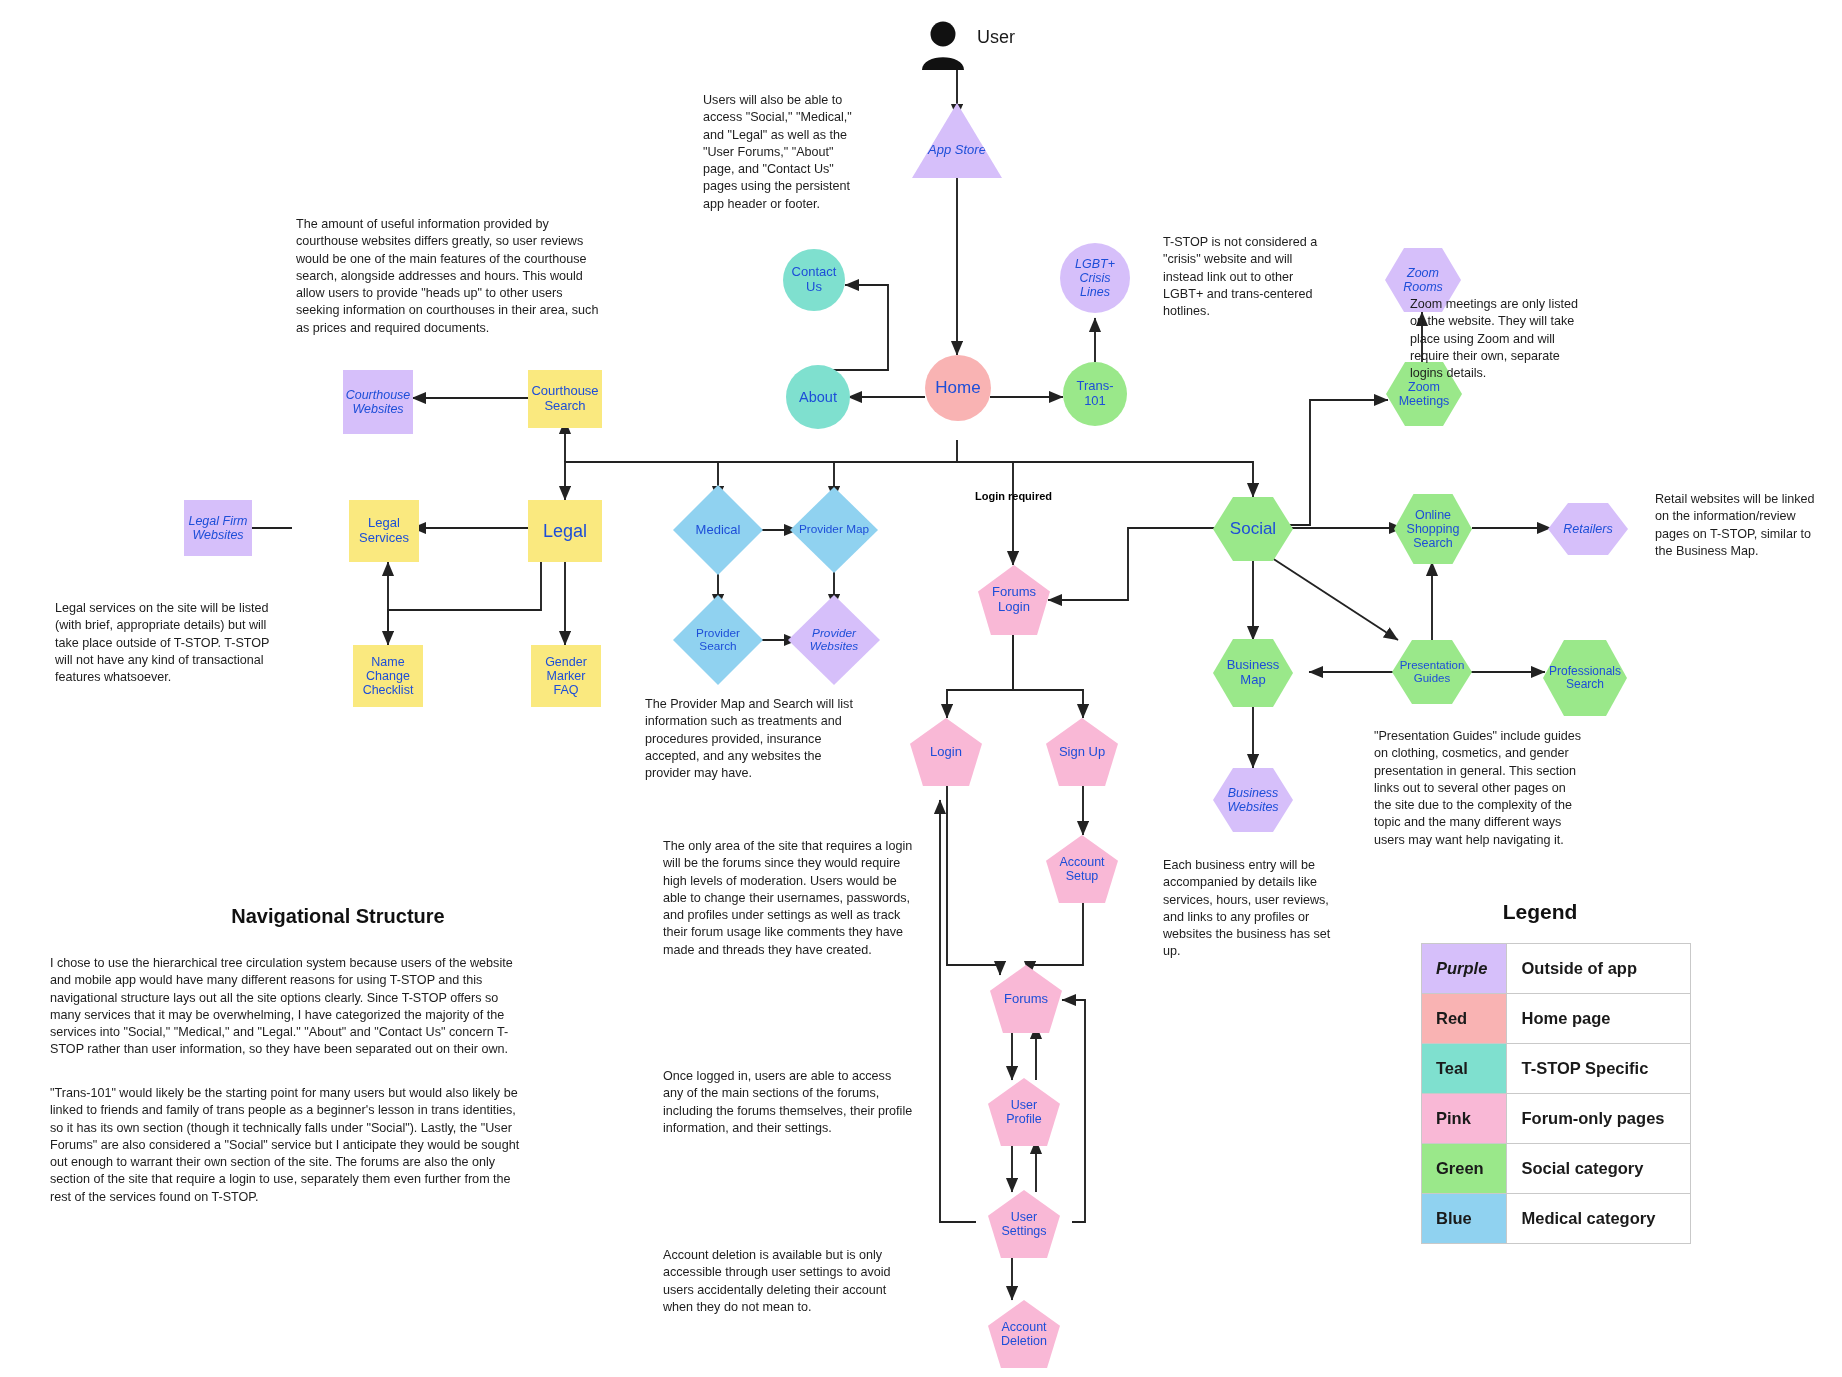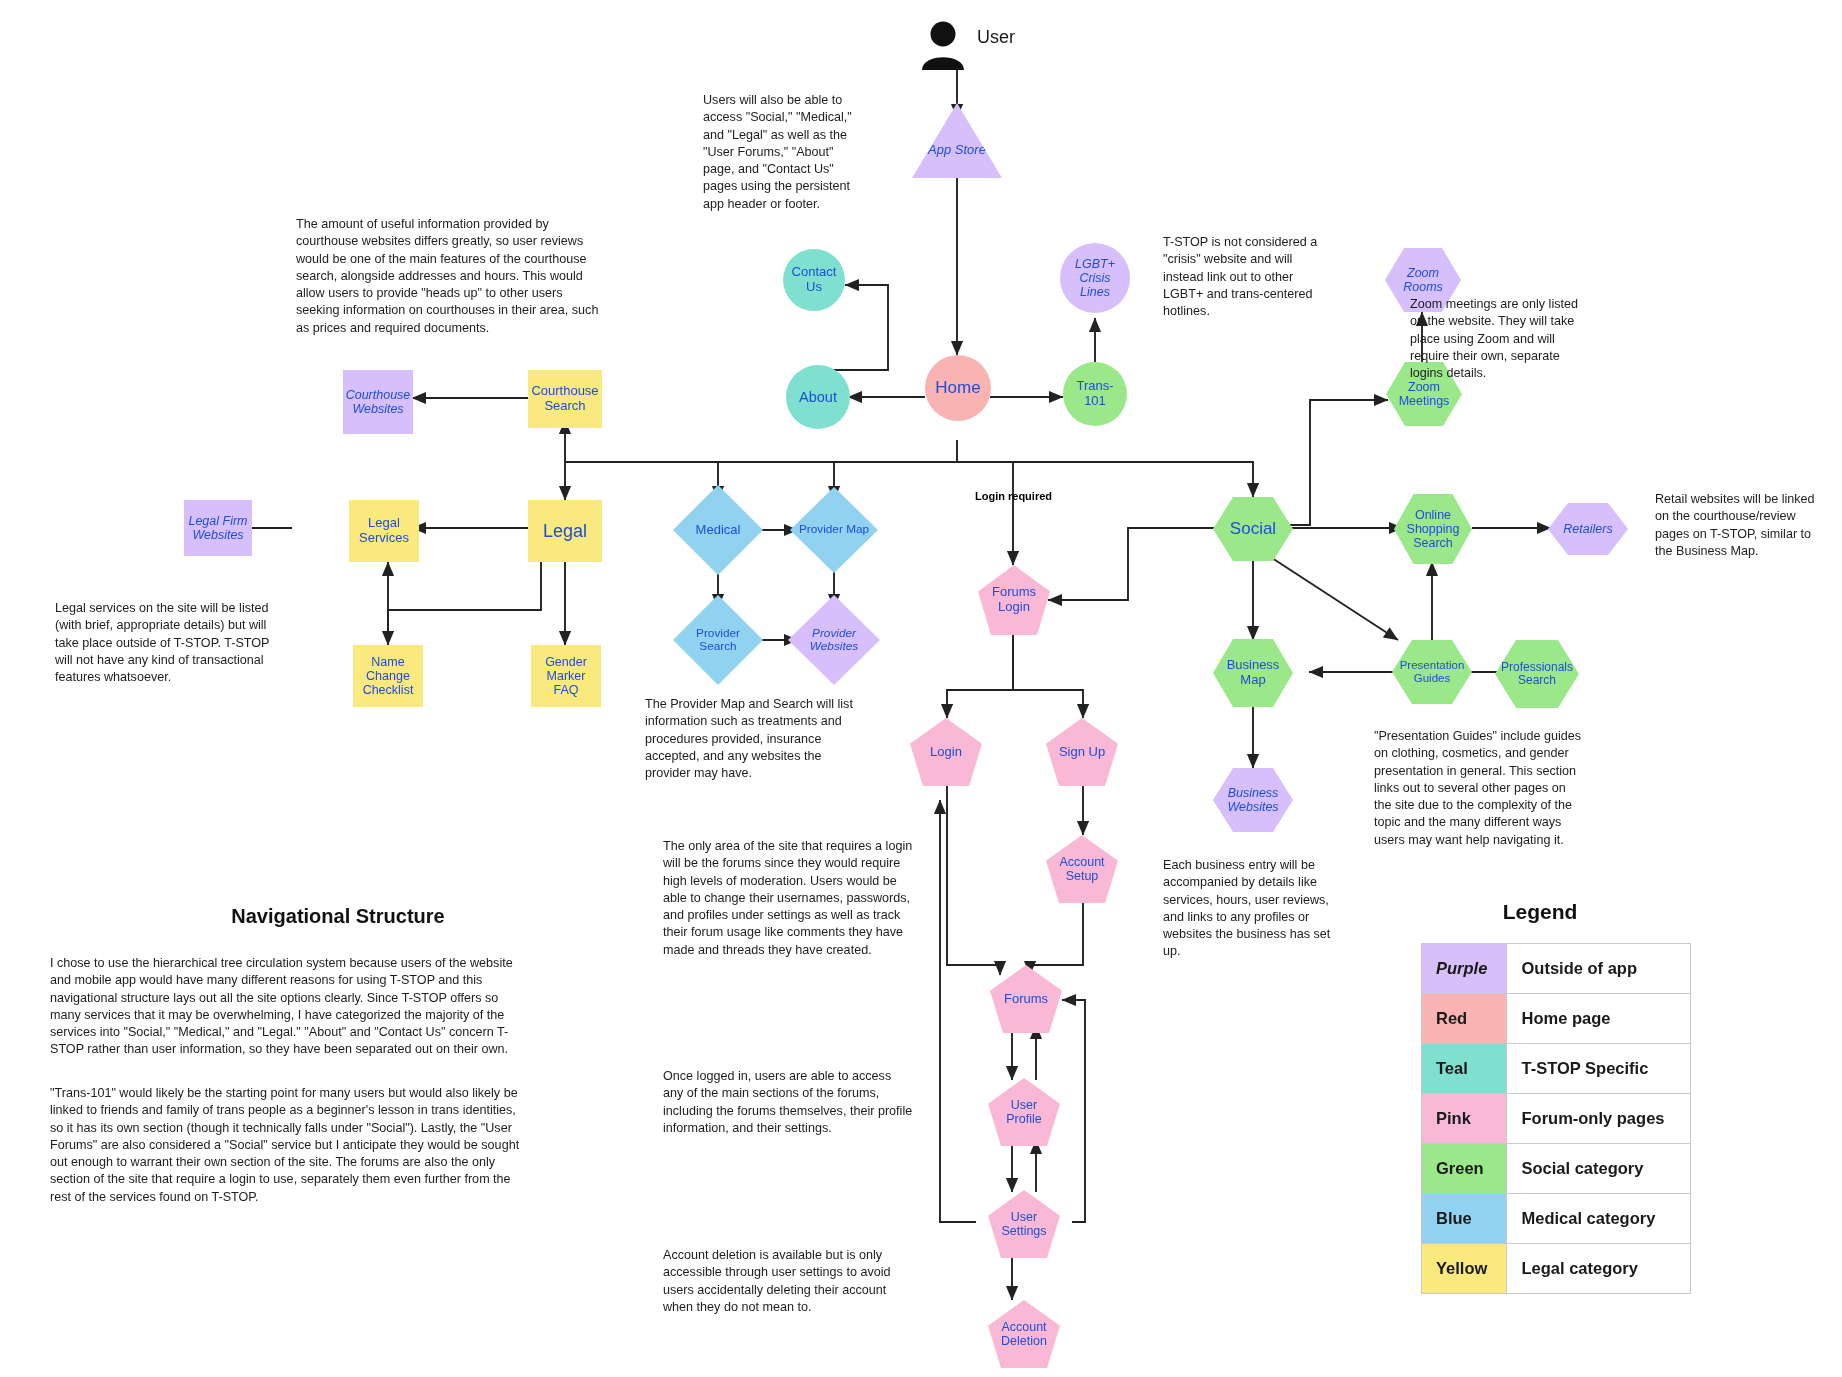--- a/index.html
+++ b/index.html
@@ -251,21 +251,21 @@
     </div>
 
   <div class="node hex c-purple italic" style="left:1213px;top:768px;width:80px;height:64px;font-size:12.5px;">
     <span>Business Websites</span>
     </div>
 
   <div class="node hex c-green" style="left:1392px;top:640px;width:80px;height:64px;font-size:11.5px;">
     <span>Presentation Guides</span>
     </div>
 
-  <div class="node hex c-green" style="left:1495px;top:640px;width:84px;height:68px;font-size:12px;">
+  <div class="node hex c-green" style="left:1543px;top:640px;width:84px;height:76px;font-size:12px;">
     <span>Professionals Search</span>
     </div>
 
   <div class="node pent c-pink" style="left:978px;top:565px;width:72px;height:70px;font-size:13px;">
     <span>Forums Login</span>
     </div>
 
   <div class="node pent c-pink" style="left:910px;top:718px;width:72px;height:68px;font-size:13px;">
     <span>Login</span>
     </div>
@@ -297,21 +297,21 @@
   <div class="edge-label" style="left:975px;top:490px;">Login required</div>
 
   <div class="note" style="left:703px;top:92px;width:165px;">Users will also be able to access "Social," "Medical," and "Legal" as well as the "User Forums," "About" page, and "Contact Us" pages using the persistent app header or footer.</div>
 
   <div class="note" style="left:296px;top:216px;width:312px;">The amount of useful information provided by courthouse websites differs greatly, so user reviews would be one of the main features of the courthouse search, alongside addresses and hours. This would allow users to provide "heads up" to other users seeking information on courthouses in their area, such as prices and required documents.</div>
 
   <div class="note" style="left:1163px;top:234px;width:160px;">T-STOP is not considered a "crisis" website and will instead link out to other LGBT+ and trans-centered hotlines.</div>
 
   <div class="note" style="left:1410px;top:296px;width:180px;">Zoom meetings are only listed on the website. They will take place using Zoom and will require their own, separate logins details.</div>
 
-  <div class="note" style="left:1655px;top:491px;width:172px;">Retail websites will be linked on the courthouse/review pages on T-STOP, similar to the Business Map.</div>
+  <div class="note" style="left:1655px;top:491px;width:172px;">Retail websites will be linked on the information/review pages on T-STOP, similar to the Business Map.</div>
 
   <div class="note" style="left:55px;top:600px;width:228px;">Legal services on the site will be listed (with brief, appropriate details) but will take place outside of T-STOP. T-STOP will not have any kind of transactional features whatsoever.</div>
 
   <div class="note" style="left:645px;top:696px;width:220px;">The Provider Map and Search will list information such as treatments and procedures provided, insurance accepted, and any websites the provider may have.</div>
 
   <div class="note" style="left:1374px;top:728px;width:212px;">"Presentation Guides" include guides on clothing, cosmetics, and gender presentation in general. This section links out to several other pages on the site due to the complexity of the topic and the many different ways users may want help navigating it.</div>
 
   <div class="note" style="left:1163px;top:857px;width:180px;">Each business entry will be accompanied by details like services, hours, user reviews, and links to any profiles or websites the business has set up.</div>
 
   <div class="note" style="left:663px;top:838px;width:258px;">The only area of the site that requires a login will be the forums since they would require high levels of moderation. Users would be able to change their usernames, passwords, and profiles under settings as well as track their forum usage like comments they have made and threads they have created.</div>
@@ -347,20 +347,16 @@
         <td class="desc">Forum-only pages</td>
       </tr>
       <tr>
         <td class="swatch" style="background: rgb(154, 232, 138);">Green</td>
         <td class="desc">Social category</td>
       </tr>
       <tr>
         <td class="swatch" style="background: rgb(144, 210, 240);">Blue</td>
         <td class="desc">Medical category</td>
       </tr>
-      <tr>
-        <td class="swatch" style="background: rgb(250, 233, 127);">Yellow</td>
-        <td class="desc">Legal category</td>
-      </tr>
     </tbody>
   </table>
 
 </div>
 
 </body></html>

